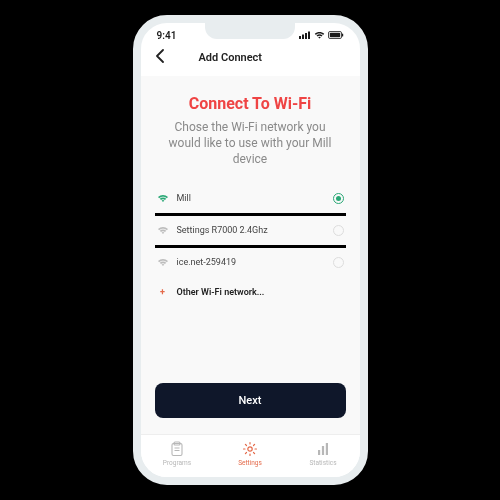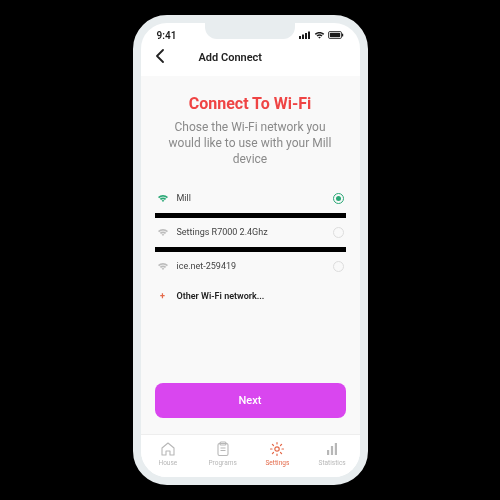--- a/index.html
+++ b/index.html
@@ -73,21 +73,21 @@
     line-height: 1.35;
     padding: 0 8px;
     margin-bottom: 16px;
   }
   .wifi-list { display: flex; flex-direction: column; }
   .wifi-row {
     display: flex;
     align-items: center;
     gap: 8px;
     padding: 9px 2px;
-    border-bottom: 5px solid #000000;
+    border-bottom: 3px solid #000000;
     font-size: 9px;
     color: #444;
     cursor: pointer;
   }
   .wifi-row:last-child { border-bottom: none; }
   .wifi-icon { width: 12px; display: flex; align-items: center; }
   .wifi-name { flex: 1; white-space: nowrap; overflow: hidden; text-overflow: ellipsis; }
   .radio {
     width: 11px; height: 11px; border-radius: 50%;
     border: 1px solid #ddd;
@@ -100,21 +100,21 @@
   }
   .other-row {
     display: flex; align-items: center; gap: 8px;
     padding: 10px 2px 0 2px;
     font-size: 9px; font-weight: 600; color: #222;
     cursor: pointer;
   }
   .plus { color: #e46a4a; font-weight: 700; width: 12px; text-align: center; }
   .spacer { flex: 1; }
   .next-btn {
-    background: #d946ef;
+    background: #0f172a;
     color: #fff;
     text-align: center;
     font-size: 11px;
     font-weight: 500;
     border-radius: 8px;
     padding: 11px 0;
     margin: 6px 0 8px 0;
     cursor: pointer;
   }
   .tab-bar {
@@ -219,28 +219,20 @@
 
     <div class="next-btn">
       <span>Next</span>
     </div>
   </div>
 
   <div class="tab-bar" id="tab-bar">
       <div class="tab">
         <span>
           <svg width="16" height="16" viewBox="0 0 16 16">
-            <path d="M2 7 L8 2 L14 7 V14 H10 V10 H6 V14 H2 Z" fill="none" stroke="currentColor" stroke-width="1.1" stroke-linejoin="round"></path>
-          </svg>
-        </span>
-        <span>House</span>
-      </div>
-      <div class="tab">
-        <span>
-          <svg width="16" height="16" viewBox="0 0 16 16">
             <rect x="3" y="2.5" width="10" height="12" rx="1.5" fill="none" stroke="currentColor" stroke-width="1.1"></rect>
             <rect x="5" y="1" width="6" height="3" rx="1" fill="none" stroke="currentColor" stroke-width="1.1"></rect>
             <line x1="5.5" y1="7" x2="10.5" y2="7" stroke="currentColor" stroke-width="1"></line>
             <line x1="5.5" y1="9.5" x2="10.5" y2="9.5" stroke="currentColor" stroke-width="1"></line>
           </svg>
         </span>
         <span>Programs</span>
       </div>
       <div class="tab active">
         <span>

